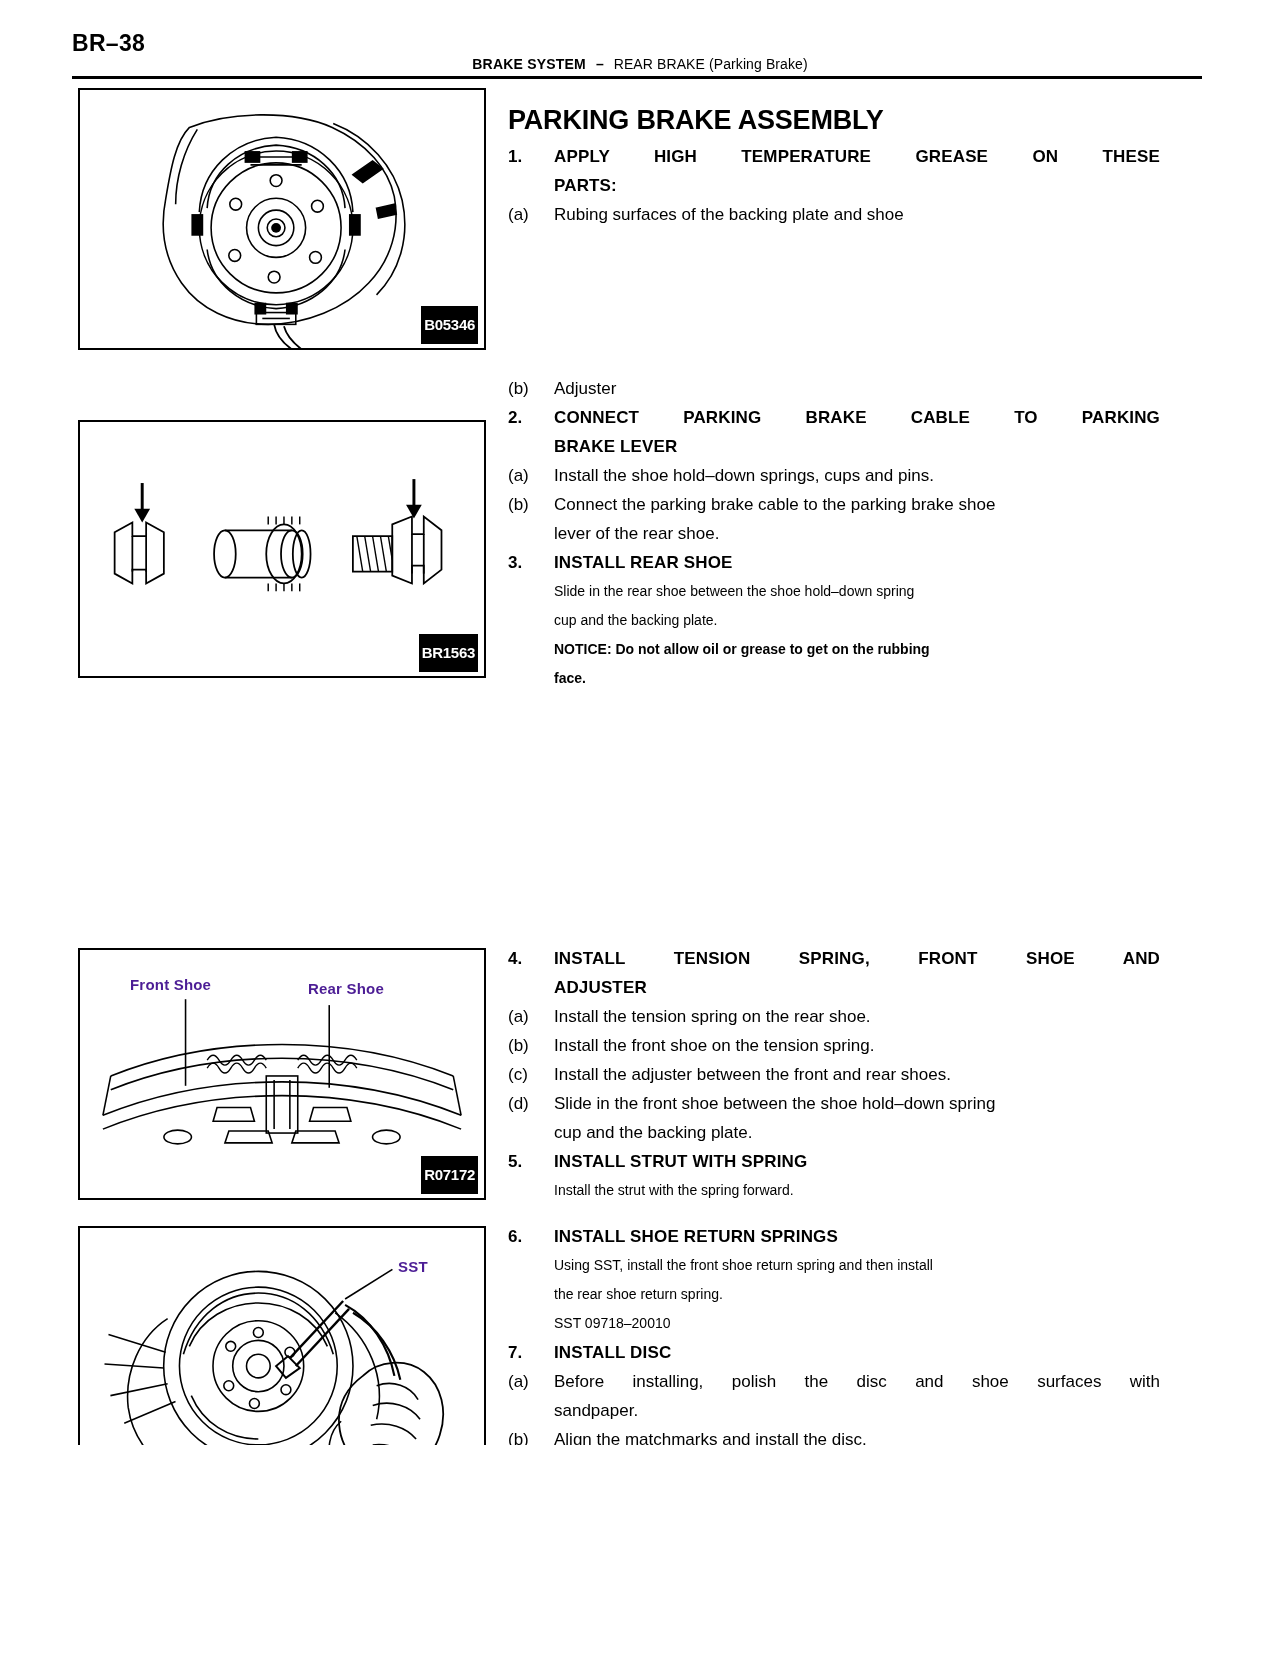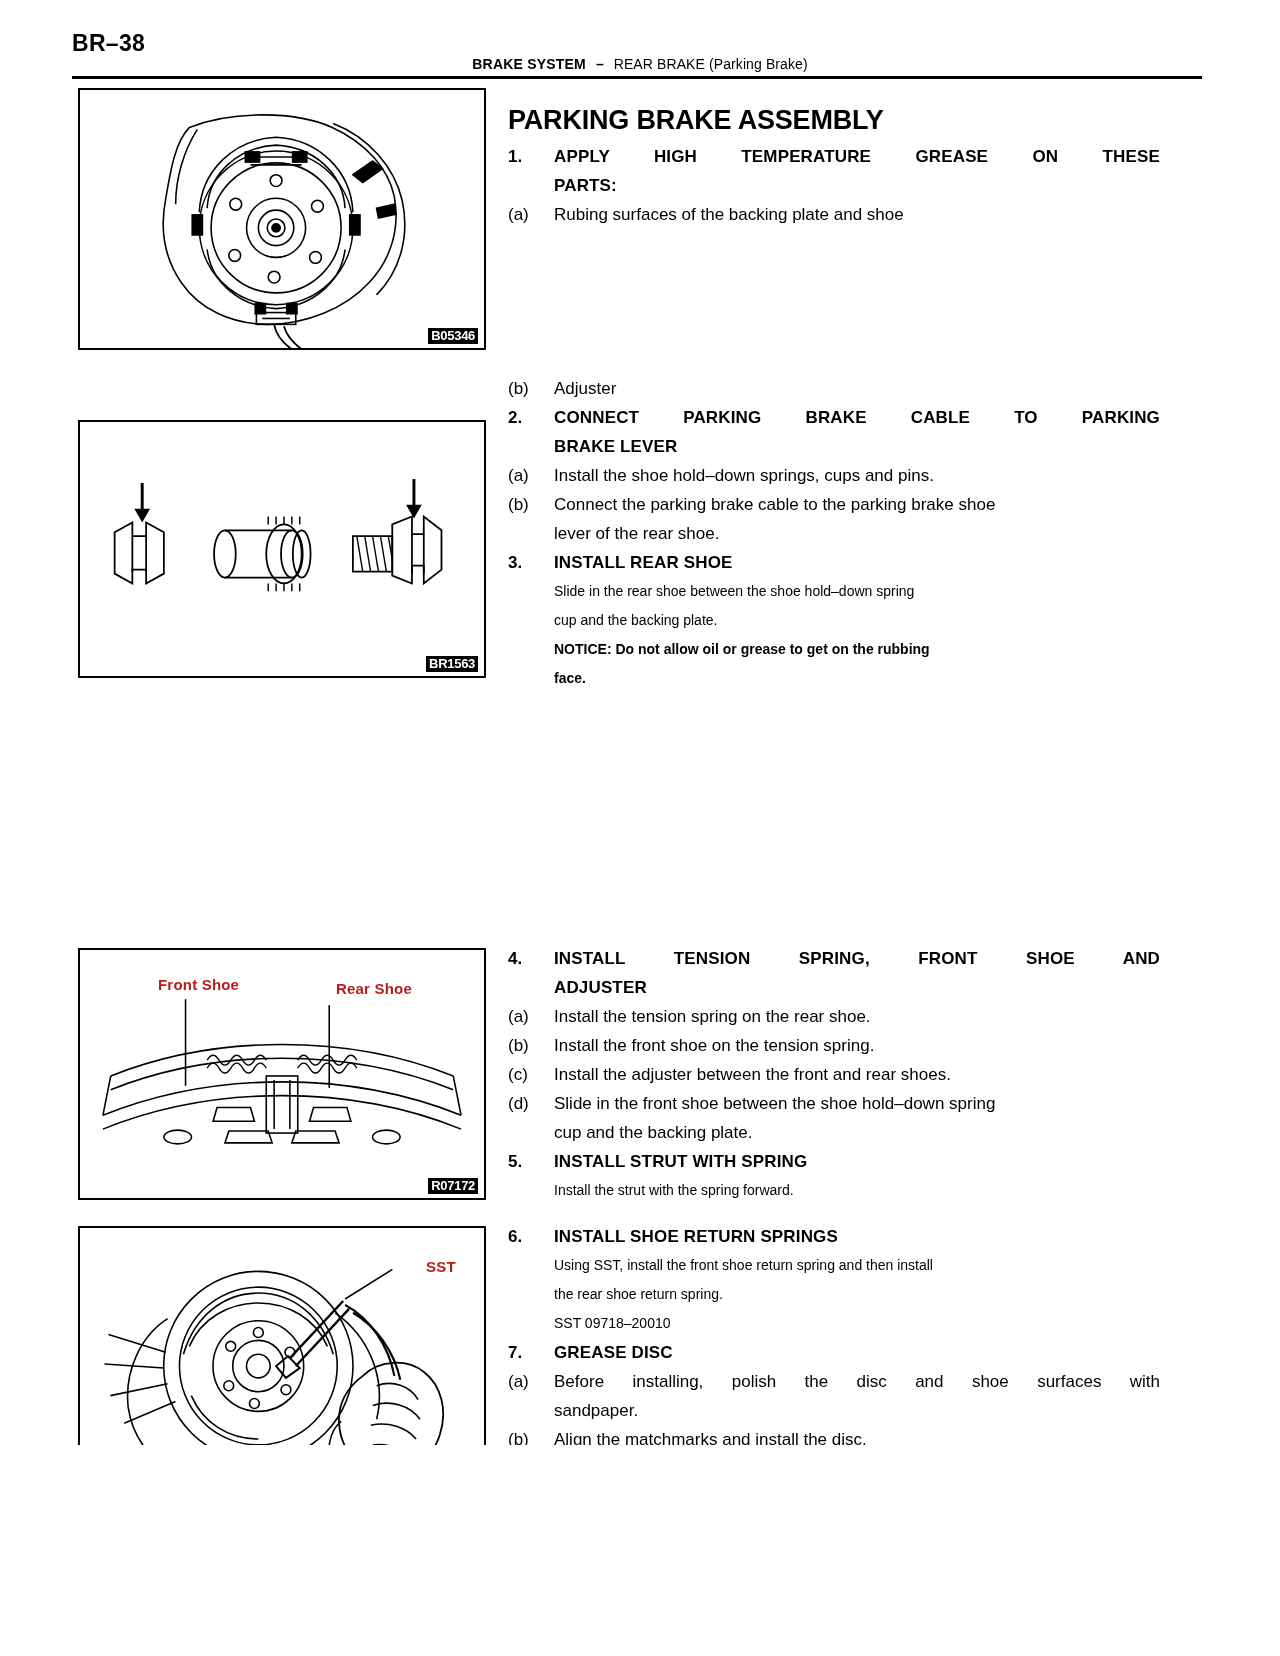--- a/index.html
+++ b/index.html
@@ -63,36 +63,35 @@
   .figbox {
     position: absolute;
     border: 2px solid #000;
     background: #fff;
     box-sizing: border-box;
   }
   .figcode {
     position: absolute;
     right: 6px;
     bottom: 4px;
-    font-size: 13px;
+    font-size: 15px;
     font-weight: bold;
     letter-spacing: -0.3px;
     background: #000;
     color: #fff;
-    padding: 1px 3px;
+    padding: 11px 3px;
     line-height: 1.05;
     font-family: "Liberation Sans", sans-serif;
   }
   .figlabel {
     position: absolute;
     font-size: 15px;
     font-weight: bold;
     letter-spacing: 0.2px;
-    color: #b91c1c;
-    margin-left: 28px;
+    color: #4c1d95;
   }
 
   #fig1 { left: 78px;  top: 88px;  width: 408px; height: 262px; }
   #fig2 { left: 78px;  top: 376px; width: 408px; height: 258px; margin-top: 44px; }
   #fig3 { left: 78px;  top: 948px; width: 408px; height: 252px; }
   #fig4 { left: 78px;  top: 1226px; width: 408px; height: 285px; }
 
   .fig-svg { display: block; width: 100%; height: 100%; }
   .doc-title {
     font-size: 27px;
@@ -443,21 +442,21 @@
       <div class="marker">6.</div>
       <div class="body">INSTALL SHOE RETURN SPRINGS</div>
     </div>
 
     <div class="cont">Using SST, install the front shoe return spring and then install</div>
     <div class="cont">the rear shoe return spring.</div>
     <div class="cont">SST  09718–20010</div>
 
     <div class="step num">
       <div class="marker">7.</div>
-      <div class="body">GREASE DISC</div>
+      <div class="body">INSTALL DISC</div>
     </div>
 
     <div class="step letter">
       <div class="marker">(a)</div>
       <div class="body">
         <div class="jfull">Before  installing,  polish  the  disc  and  shoe  surfaces  with</div>
         <div>sandpaper.</div>
       </div>
     </div>
 

